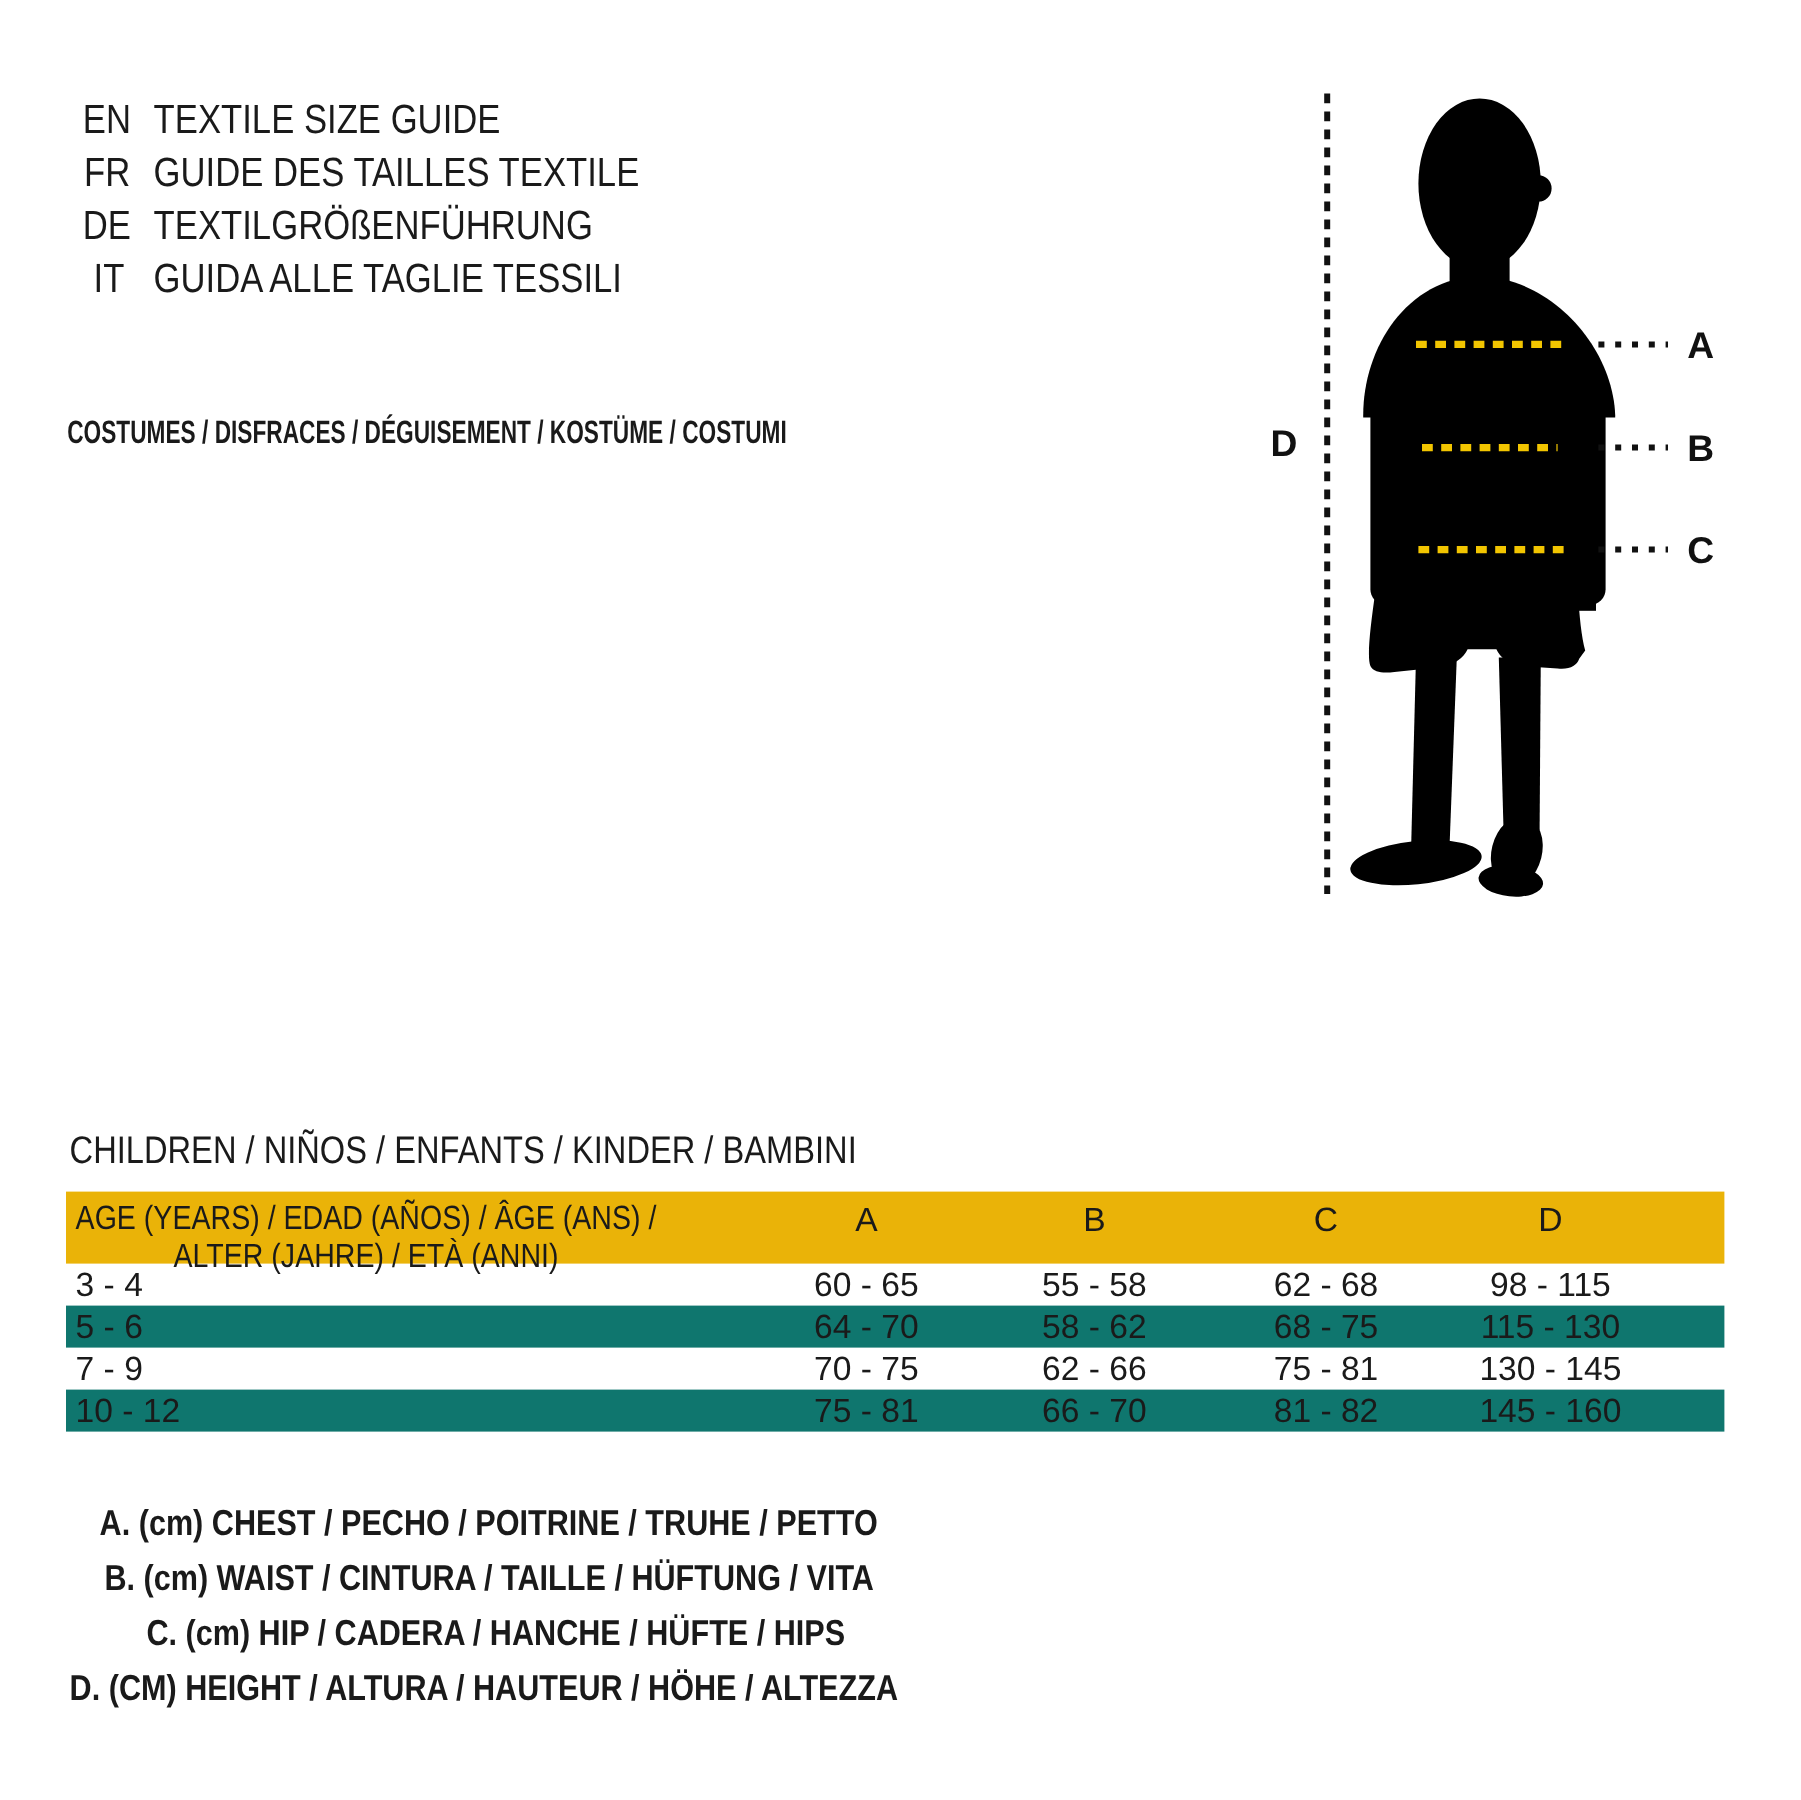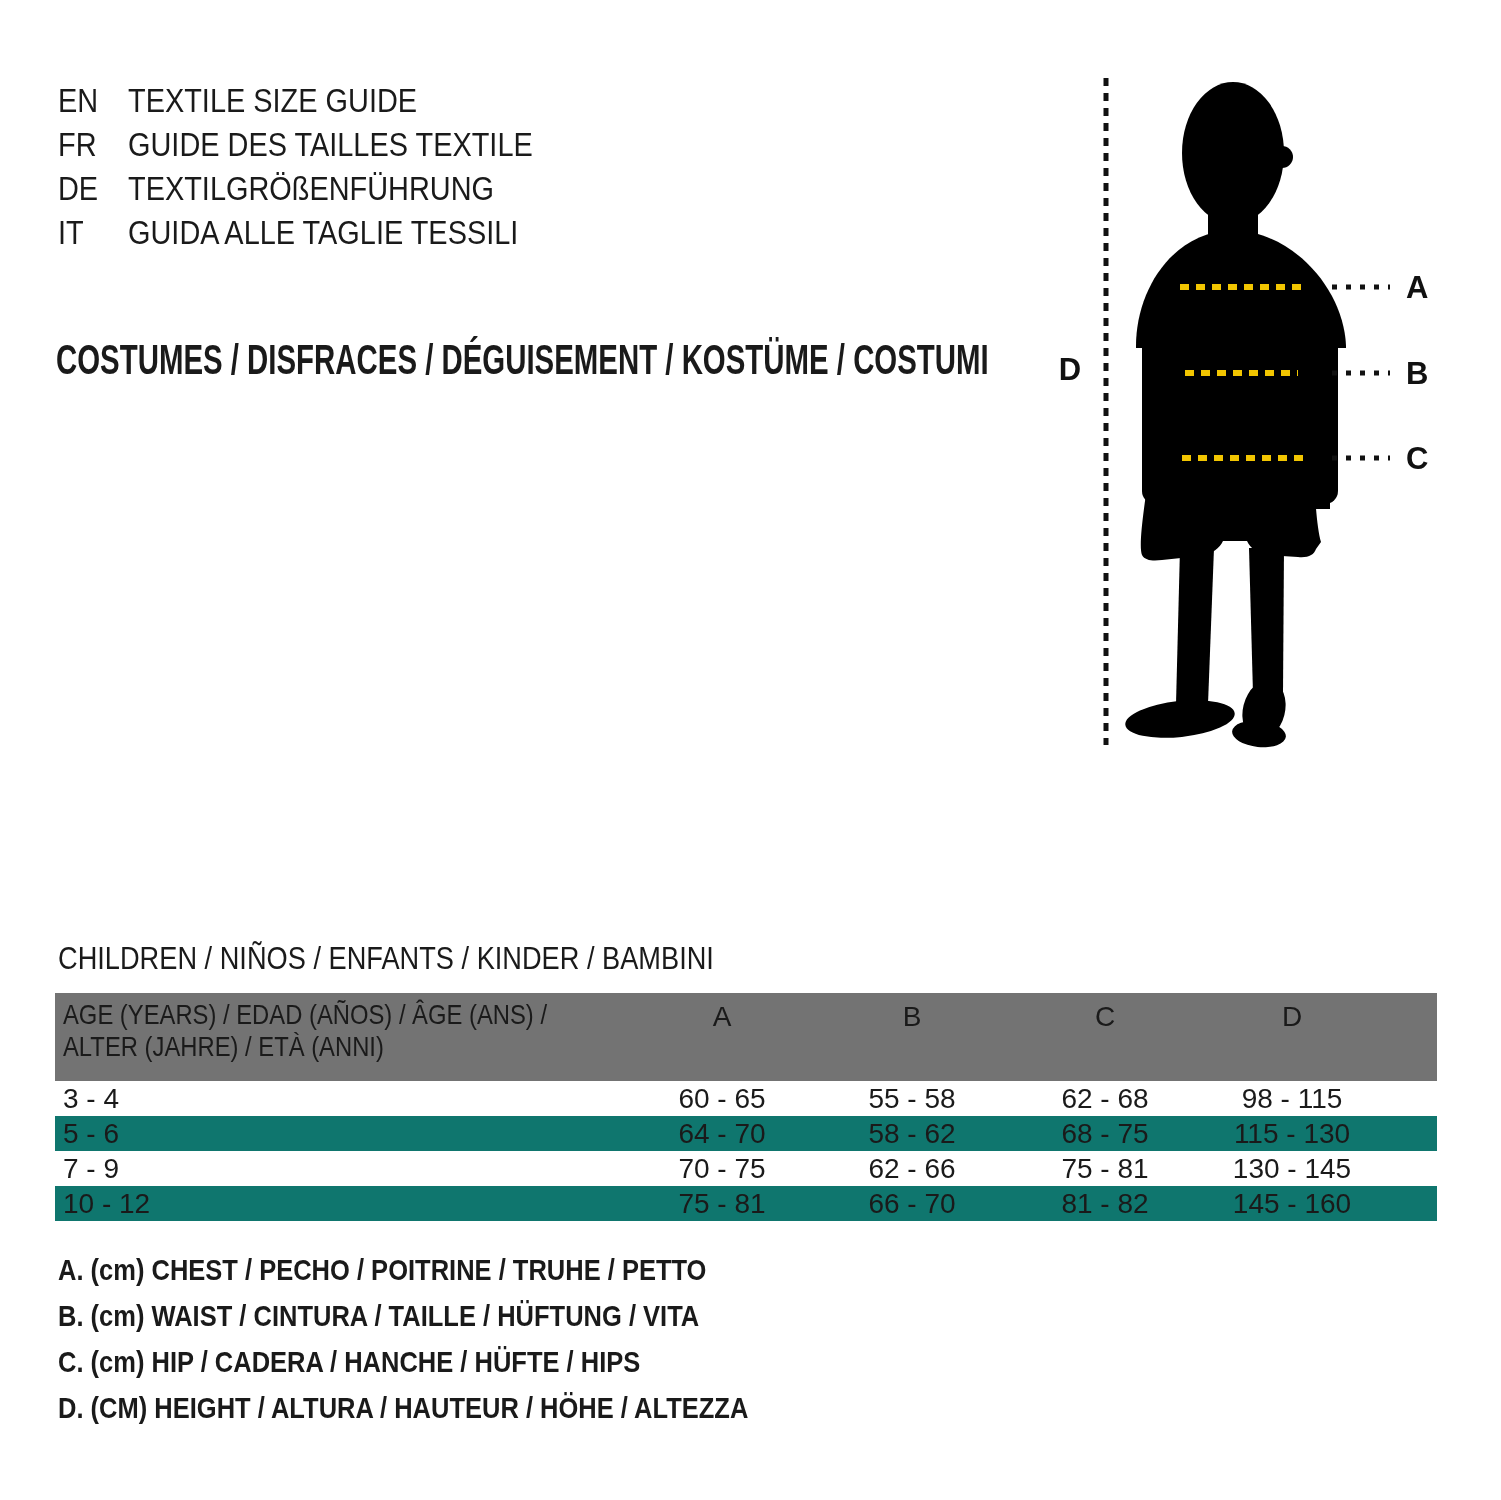--- a/index.html
+++ b/index.html
@@ -1,49 +1,50 @@
 <!DOCTYPE html>
 <html><head>
 <meta charset="utf-8">
 <style>
   html,body { margin:0; padding:0; background:#ffffff; }
   #stage {
     position:relative; width:1501px; height:1500px;
     background:#ffffff; overflow:hidden;
     font-family:"Liberation Sans", sans-serif;
     color:#1a1a1a;
+    text-align:center;
   }
   .cond { display:inline-block; transform:scaleX(0.85); transform-origin:0 50%; white-space:nowrap; }
 
   
   .lang-block { position:absolute; left:58px; top:78px; }
   .lang-row { display:flex; height:44px; align-items:center; font-size:34px; }
   .lang-code { width:70px; flex:0 0 70px; }
 
   
   .costumes-title {
     position:absolute; left:56px; top:338px; height:44px; line-height:44px;
-    font-size:42px; font-weight:bold; white-space:nowrap;
+    font-size:27px; font-weight:bold; white-space:nowrap;
   }
   .costumes-title .cond { transform:scaleX(0.70); }
 
   
   .figure-wrap { position:absolute; left:1050px; top:64px; width:420px; height:700px; }
   .figure-wrap svg { display:block; width:420px; height:700px; }
   .figure-wrap text {
     font-family:"Liberation Sans", sans-serif;
     font-weight:bold; font-size:31px; fill:#111111;
   }
 
   
   .children-title { position:absolute; left:58px; top:938px; height:40px; line-height:40px; font-size:32px; }
 
   
   .size-table { position:absolute; left:55px; top:993px; width:1382px; font-size:28px; }
-  .t-header { position:relative; height:88px; background:#737373; }
+  .t-header { position:relative; height:60px; background:#eab308; }
   .t-header .age-hdr { position:absolute; left:8px; top:6px; line-height:32px; }
   .t-header .age-hdr span { display:block; }
   .t-row { position:relative; height:35px; }
   .t-row.alt { background:#0f766e; }
   .cell { position:absolute; top:0; height:100%; display:flex; align-items:center; white-space:nowrap; }
   .t-header .cell { align-items:flex-start; top:8px; height:auto; }
   .col-age { left:8px; }
   .col-a { left:667px; transform:translateX(-50%); }
   .col-b { left:857px; transform:translateX(-50%); }
   .col-c { left:1050px; transform:translateX(-50%); }

